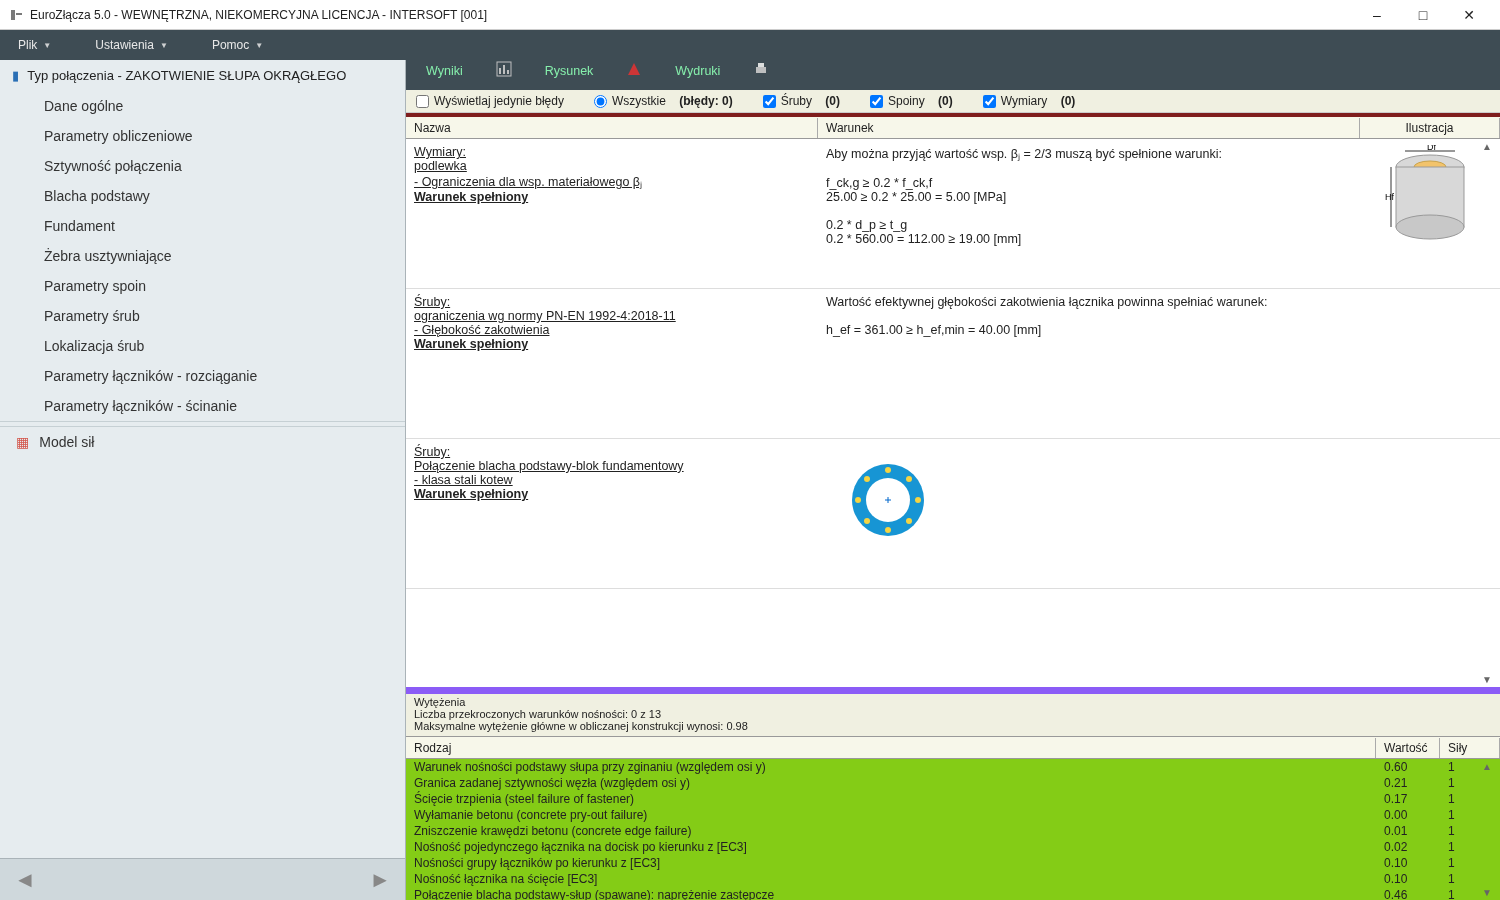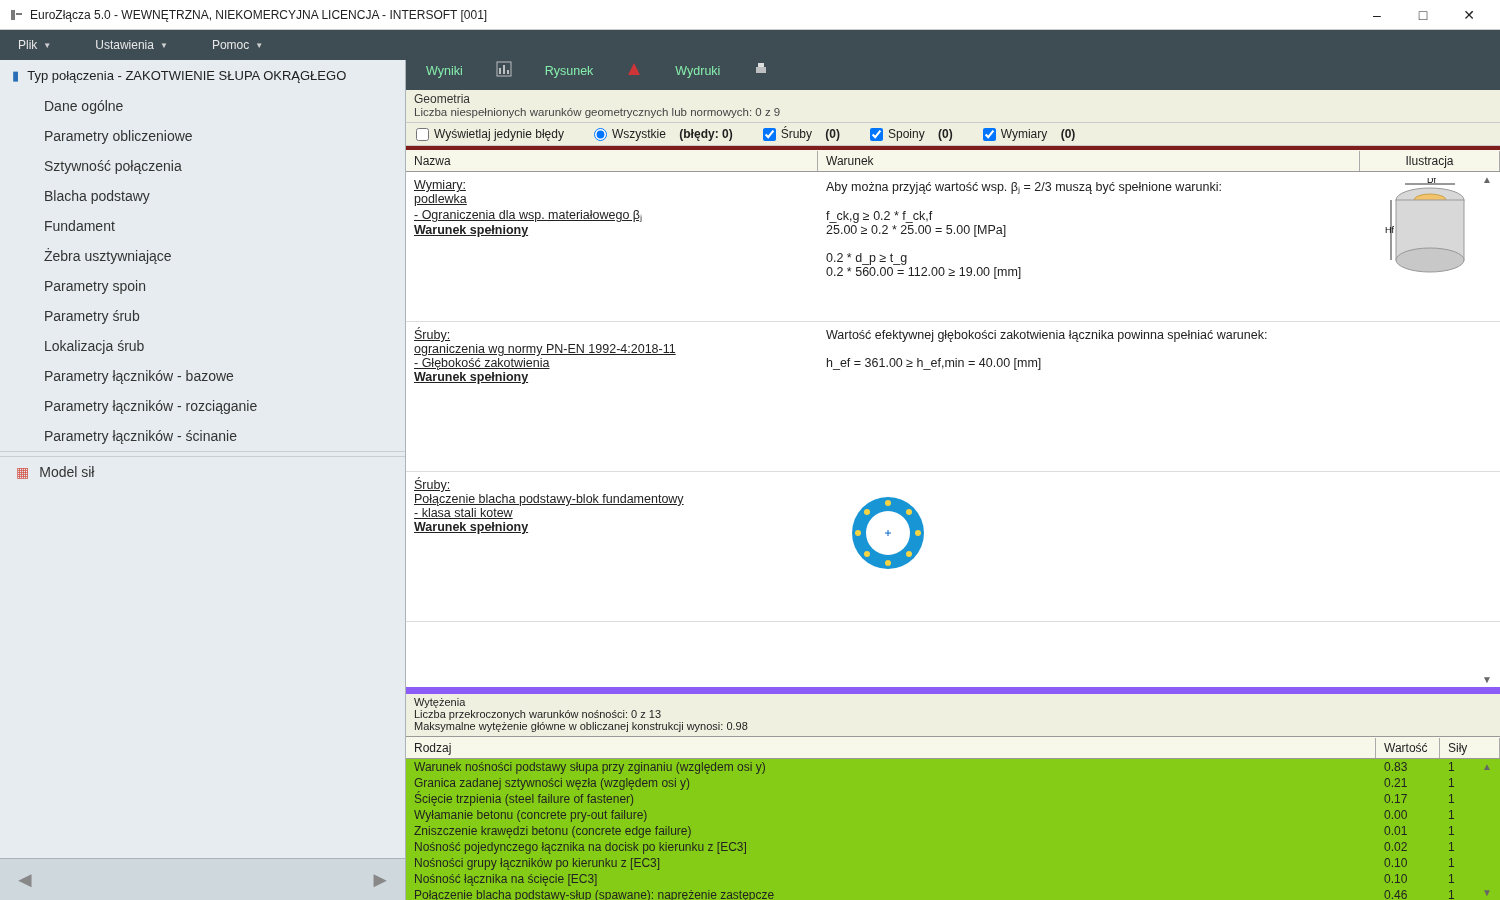--- a/index.html
+++ b/index.html
@@ -101,21 +101,20 @@
       <div id="side-items">
           <div class="side-item">Dane ogólne</div>
           <div class="side-item">Parametry obliczeniowe</div>
           <div class="side-item">Sztywność połączenia</div>
           <div class="side-item">Blacha podstawy</div>
           <div class="side-item">Fundament</div>
           <div class="side-item">Żebra usztywniające</div>
           <div class="side-item">Parametry spoin</div>
           <div class="side-item">Parametry śrub</div>
           <div class="side-item">Lokalizacja śrub</div>
-          <div class="side-item">Parametry łączników - bazowe</div>
           <div class="side-item">Parametry łączników - rozciąganie</div>
           <div class="side-item">Parametry łączników - ścinanie</div>
         </div>
     </div>
     <div class="side-item model">
       <span style="color:#d3554a;">▦</span>
       <span>Model sił</span>
     </div>
     <div class="nav-footer">
       <span>◄</span>
@@ -148,24 +147,20 @@
           <span>Wydruki</span>
         </div>
       <span class="tb-icon">
           <svg width="16" height="16">
             <rect x="3" y="6" width="10" height="6" fill="#ccc"></rect>
             <rect x="5" y="2" width="6" height="4" fill="#eee"></rect>
           </svg>
         </span>
     </div>
 
-    <div class="panel-head">
-      <div>Geometria</div>
-      <div class="small">Liczba niespełnionych warunków geometrycznych lub normowych: 0 z 9</div>
-    </div>
 
     <div class="filters">
       <label class="chk">
           <input type="checkbox" style="">
           <span>Wyświetlaj jedynie błędy</span>
         </label>
       <label class="rad"><input type="radio" checked="" style=""><span>Wszystkie</span>&nbsp;<b>(błędy: 0)</b></label>
       <label class="chk"><input type="checkbox" checked="" style=""><span>Śruby</span>&nbsp;<b>(0)</b></label>
       <label class="chk"><input type="checkbox" checked="" style=""><span>Spoiny</span>&nbsp;<b>(0)</b></label>
       <label class="chk"><input type="checkbox" checked="" style=""><span>Wymiary</span>&nbsp;<b>(0)</b></label>
@@ -234,21 +229,21 @@
     </div>
     <div class="wy-table">
       <div class="wy-th">
         <div class="th wc-r">Rodzaj</div>
         <div class="th wc-w">Wartość</div>
         <div class="th wc-s">Siły</div>
       </div>
       <div class="wy-rows" id="wy-rows">
           <div class="wy-row">
             <div class="c r">Warunek nośności podstawy słupa przy zginaniu (względem osi y)</div>
-            <div class="c w">0.83</div>
+            <div class="c w">0.60</div>
             <div class="c s">1</div>
           </div>
           <div class="wy-row">
             <div class="c r">Granica zadanej sztywności węzła (względem osi y)</div>
             <div class="c w">0.21</div>
             <div class="c s">1</div>
           </div>
           <div class="wy-row">
             <div class="c r">Ścięcie trzpienia (steel failure of fastener)</div>
             <div class="c w">0.17</div>

